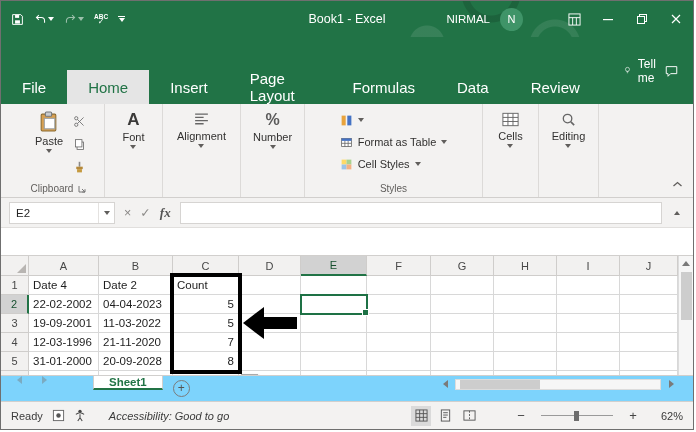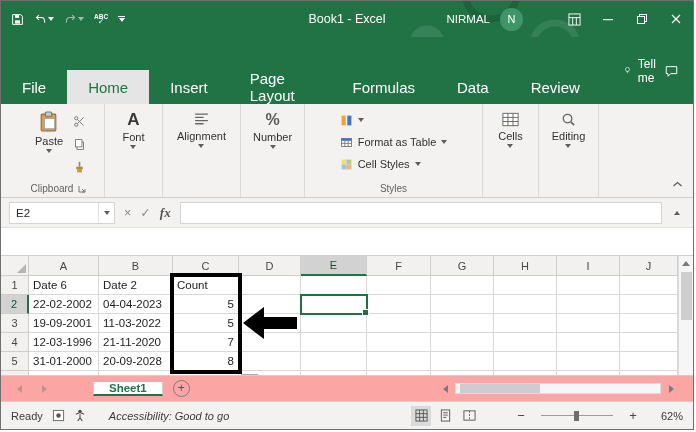--- a/index.html
+++ b/index.html
@@ -117,21 +117,21 @@
   .vs-up { height:14px; display:flex; align-items:center; justify-content:center; width:100%; }
   .tri-up { width:0; height:0; border-left:4px solid transparent; border-right:4px solid transparent;
             border-bottom:5px solid #7a7a7a; }
   .tri-left { width:0; height:0; border-top:4px solid transparent; border-bottom:4px solid transparent;
               border-right:5px solid #7a7a7a; }
   .tri-right { width:0; height:0; border-top:4px solid transparent; border-bottom:4px solid transparent;
                border-left:5px solid #7a7a7a; }
   .vs-thumb { width:11px; height:48px; background:#cdcdcd; margin-top:2px; }
 
   
-  .sheetbar { flex:0 0 26px; background:#fca5a5; display:flex; align-items:center;
+  .sheetbar { flex:0 0 26px; background:#7dd3fc; display:flex; align-items:flex-start;
               border-top:1px solid #d1cfcd; }
   .sheetnav { width:92px; display:flex; align-items:center; gap:20px; padding-left:16px; }
   .sheettab { background:#fff; border-left:1px solid #d1cfcd; border-right:1px solid #d1cfcd;
               border-bottom:2px solid #217346; color:#217346; font-weight:bold; font-size:11.5px;
               padding:0 15px; display:flex; align-items:center; }
   .addsheet { width:17px; height:17px; border-radius:50%; border:1px solid #7b7b7b; color:#555;
               font-size:12px; line-height:15px; text-align:center; align-self:center; margin-left:10px; }
   .hscroll { margin-left:auto; width:256px; display:flex; align-items:center; gap:2px; padding-right:14px; }
   .hs-btn { width:16px; height:16px; display:flex; align-items:center; justify-content:center; }
   .hs-track { flex:1; height:11px; background:#f6f6f6; border:1px solid #dcdcdc; position:relative; }
@@ -416,21 +416,21 @@
           <div class="g-cell g-colhead" style="width: 62px; height: 20px;">D</div>
           <div class="g-cell g-colhead sel" style="width: 66px; height: 20px;">E</div>
           <div class="g-cell g-colhead" style="width: 64px; height: 20px;">F</div>
           <div class="g-cell g-colhead" style="width: 63px; height: 20px;">G</div>
           <div class="g-cell g-colhead" style="width: 63px; height: 20px;">H</div>
           <div class="g-cell g-colhead" style="width: 63px; height: 20px;">I</div>
           <div class="g-cell g-colhead" style="width: 58px; height: 20px;">J</div>
         </div>
         <div class="g-row">
           <div class="g-cell g-rowhead" style="width: 28px; height: 19px;">1</div>
-          <div class="g-cell g-data" style="width: 70px; height: 19px;">Date 6</div>
+          <div class="g-cell g-data" style="width: 70px; height: 19px;">Date 4</div>
           <div class="g-cell g-data" style="width: 74px; height: 19px;">Date 2</div>
           <div class="g-cell g-data" style="width: 66px; height: 19px;">Count</div>
           <div class="g-cell g-data" style="width: 62px; height: 19px;"></div>
           <div class="g-cell g-data" style="width: 66px; height: 19px;"></div>
           <div class="g-cell g-data" style="width: 64px; height: 19px;"></div>
           <div class="g-cell g-data" style="width: 63px; height: 19px;"></div>
           <div class="g-cell g-data" style="width: 63px; height: 19px;"></div>
           <div class="g-cell g-data" style="width: 63px; height: 19px;"></div>
           <div class="g-cell g-data" style="width: 58px; height: 19px;"></div>
         </div>

